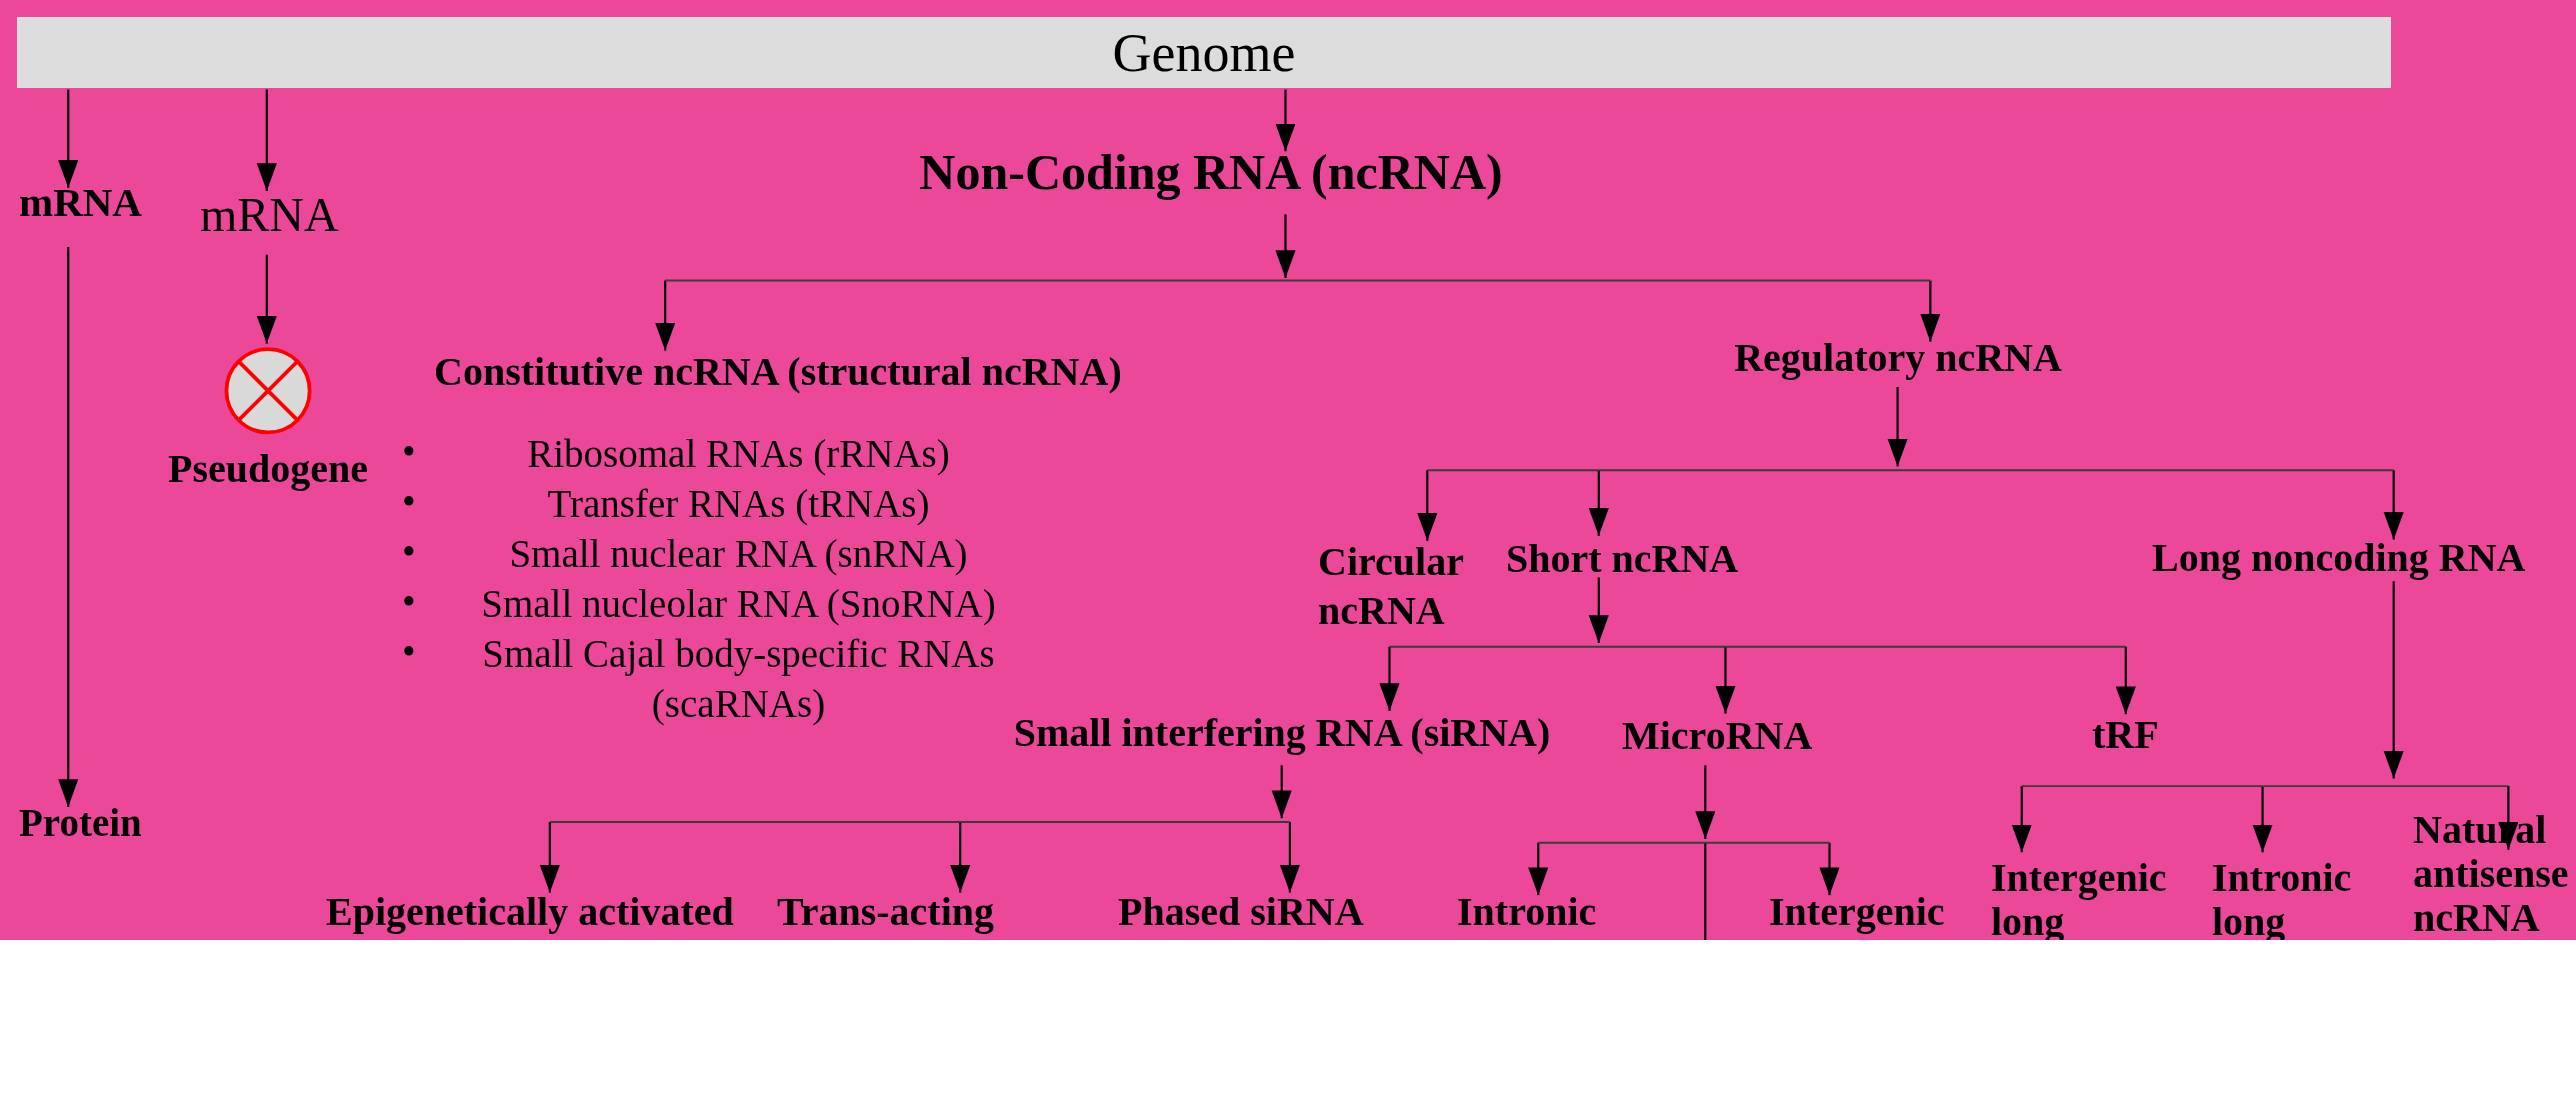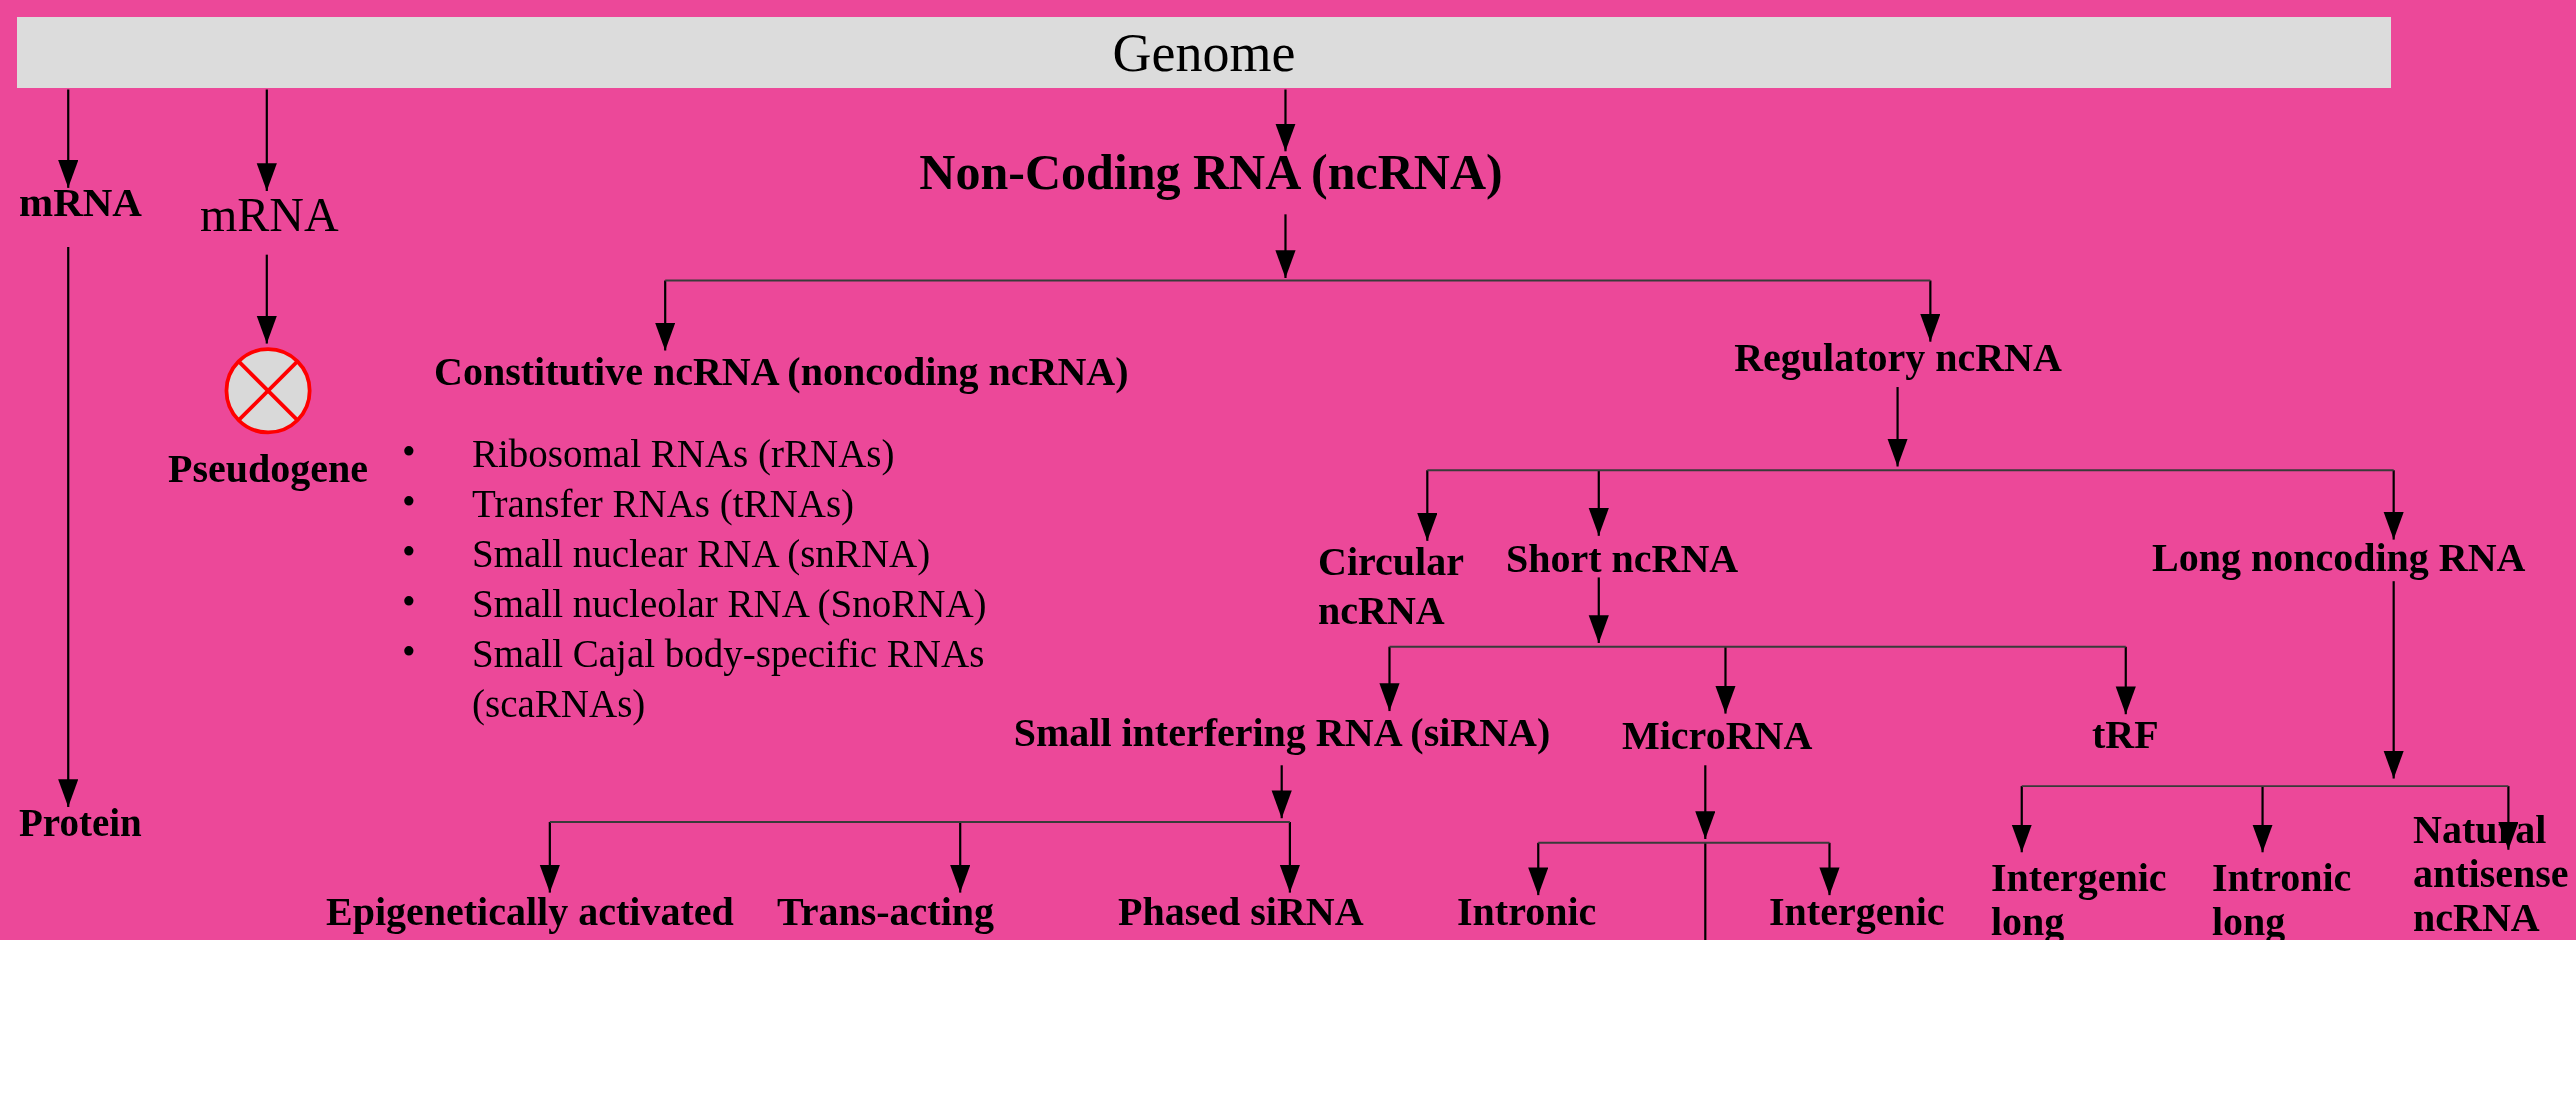--- a/index.html
+++ b/index.html
@@ -8,21 +8,21 @@
   svg.connectors{position:absolute;left:0;top:0;width:2576px;height:1100px;}
   .banner{position:absolute;left:17px;top:17px;width:2374px;height:71px;background:#dcdcdc;
           display:flex;align-items:center;justify-content:center;}
   .banner span{font-size:54px;font-weight:normal;}
   .node{position:absolute;font-weight:bold;font-size:40px;line-height:44px;white-space:nowrap;}
   .wrap{white-space:normal;}
   .ctr{transform:translateX(-50%);}
   .reg{font-weight:normal;}
   .bullets{position:absolute;left:397px;top:429px;width:608px;margin:0;padding:0;list-style:none;
            font-size:39px;line-height:50px;font-weight:normal;}
-  .bullets li{position:relative;padding-left:75px;}
+  .bullets li{position:relative;padding-left:75px;text-align:center;}
   .bullets li::before{content:"\2022";position:absolute;left:5px;top:-2.5px;font-size:39px;}
 </style>
 </head>
 <body>
 
 <div class="canvas">
 
   <svg class="connectors" viewBox="0 0 4086 1745" xmlns="http://www.w3.org/2000/svg">
     <defs>
       <marker id="arrow" markerUnits="userSpaceOnUse" markerWidth="48" markerHeight="40" refX="44" refY="16" orient="auto">
@@ -77,21 +77,21 @@
     <span>Genome</span>
   </div>
 
   <div class="node" style="left:19px;top:180px;font-size:41px;">mRNA</div>
   <div class="node reg" style="left:200px;top:193px;font-size:48px;">mRNA</div>
   <div class="node ctr" style="left:268px;top:447px;font-size:40px;">Pseudogene</div>
   <div class="node" style="left:19px;top:801px;font-size:39px;">Protein</div>
 
   <div class="node ctr" style="left:1211px;top:150px;font-size:50px;">Non-Coding RNA (ncRNA)</div>
 
-  <div class="node" style="left:434px;top:350px;">Constitutive ncRNA (noncoding ncRNA)</div>
+  <div class="node" style="left:434px;top:350px;">Constitutive ncRNA (structural ncRNA)</div>
   <ul class="bullets">
     <li>Ribosomal RNAs (rRNAs)</li>
     <li>Transfer RNAs (tRNAs)</li>
     <li>Small nuclear RNA (snRNA)</li>
     <li>Small nucleolar RNA (SnoRNA)</li>
     <li>Small Cajal body-specific RNAs (scaRNAs)</li>
   </ul>
 
   <div class="node ctr" style="left:1898px;top:336px;">Regulatory ncRNA</div>
   <div class="node wrap" style="left:1318px;top:537px;width:164px;line-height:49px;">Circular ncRNA</div>

